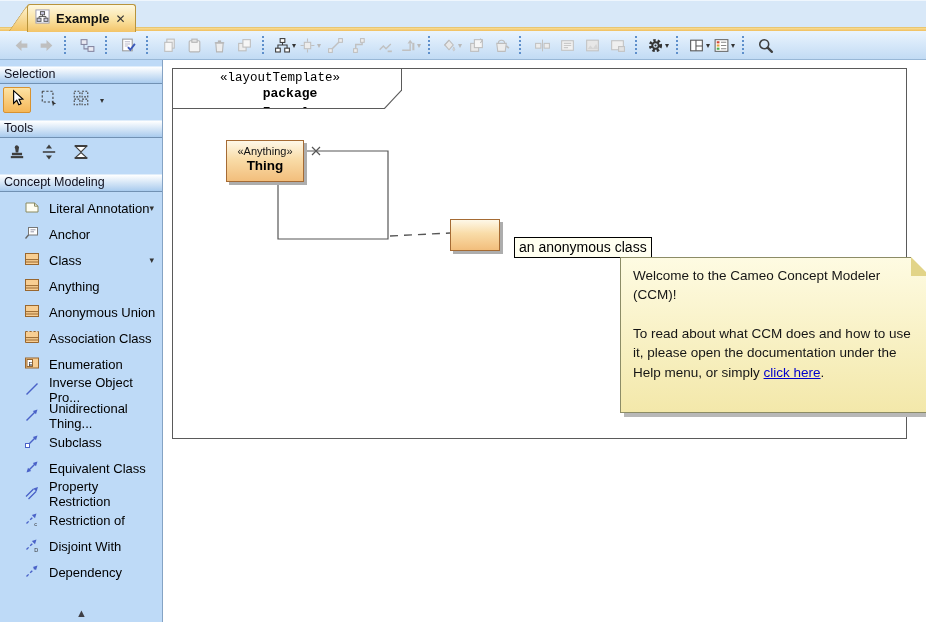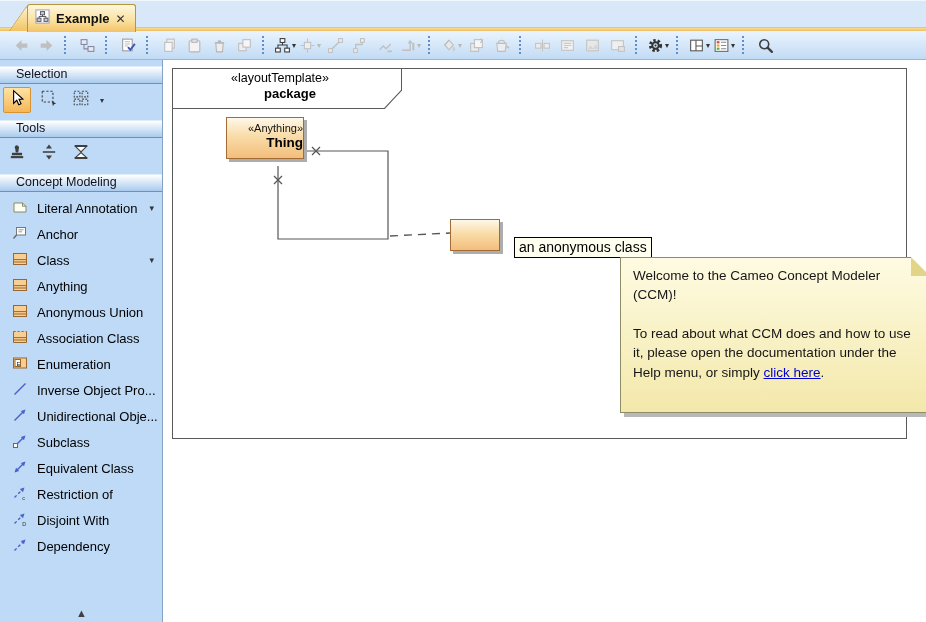--- a/index.html
+++ b/index.html
@@ -32,50 +32,50 @@
   .tb-handle{width:3px;height:18px;border-left:2px dotted #5E8FCB;margin:0 3px;}
   .tb-btn{height:22px;min-width:22px;display:flex;align-items:center;justify-content:center;
           border-radius:2px;padding:0 1px;}
   .tb-btn .icn{display:flex;}
   .caret{font-size:8px;color:#333;margin-left:1px;}
   .tb-btn.disabled .caret{color:#B9B9B9;}
 
   
   .sidebar{position:absolute;left:0;top:60px;width:163px;bottom:0;background:#BEDAF7;
            border-right:1px solid #85A3C4;box-sizing:border-box;overflow:hidden;}
-  .sb-header{height:16px;line-height:15px;padding-left:16px;font-size:12.5px;color:#10101E;
+  .sb-header{height:16px;line-height:15px;padding-left:4px;font-size:12.5px;color:#10101E;
              background:linear-gradient(#FFFFFF,#A9CBEE);
              border-bottom:1px solid #7191B3;border-top:1px solid #DFEDFB;margin-top:4px;}
   .sb-header:first-child{margin-top:6px;}
   .sb-tools{display:flex;align-items:center;gap:4px;padding:3px 3px;}
   .sb-tool{width:26px;height:24px;display:flex;align-items:center;justify-content:center;
            border:1px solid transparent;border-radius:2px;}
   .sb-tool.selected{background:linear-gradient(#FDE3A4,#F5B758);border-color:#D89230;}
   .sb-items{padding-top:3px;}
-  .sb-item{height:26px;display:flex;align-items:center;gap:9px;padding-left:12px;
+  .sb-item{height:26px;display:flex;align-items:center;gap:9px;padding-left:24px;
            font-size:13px;color:#000;position:relative;}
   .sb-item .caret{position:absolute;right:8px;color:#333;font-size:9px;}
   .sb-scrollup{position:absolute;bottom:3px;left:0;width:163px;text-align:center;
                font-size:11px;color:#3F3F46;}
   .sb-scrollup::before{content:"▲";}
 
   
   .canvas{position:absolute;left:164px;top:60px;right:0;bottom:0;background:#FFFFFF;}
   .frame{position:absolute;left:8px;top:8px;width:733px;height:369px;border:1px solid #5A5A5A;}
   .pkg-outer{position:absolute;left:-1px;top:-1px;width:230px;height:41px;background:#5A5A5A;
              clip-path:polygon(0 0,100% 0,100% 55%,92.5% 100%,0 100%);}
   .pkg-inner{position:absolute;left:1px;top:1px;width:228px;height:39px;background:#FFFFFF;
-             clip-path:polygon(0 0,100% 0,100% 54%,92.6% 100%,0 100%);}
+             clip-path:polygon(0 0,100% 0,100% 54%,92.6% 100%,0 100%);font-family:Liberation Mono, monospace;}
   .pkg-row1{text-align:center;font-size:12.5px;color:#000;padding-top:2px;width:214px;}
   .pkg-row2{display:flex;align-items:center;gap:4px;padding-left:6px;font-size:13px;color:#000;margin-top:1px;flex-direction:column;}
   .pkg-kw{font-weight:bold;}
   .conn-svg{position:absolute;left:0;top:0;z-index:1;pointer-events:none;}
   .node{position:absolute;z-index:2;background:linear-gradient(#FEF8E8,#F9DCA8 45%,#F2BE7C);
         border:1px solid #A56B34;box-shadow:3px 3px 0 #ADADAD;}
-  .thing{left:53px;top:48px;width:78px;height:42px;text-align:right;box-sizing:border-box;padding-top:4px;}
+  .thing{left:53px;top:71px;width:78px;height:42px;text-align:center;box-sizing:border-box;padding-top:4px;}
   .thing .stereo{font-size:11px;color:#111;}
   .thing .nm{font-size:13.5px;font-weight:bold;color:#000;margin-top:1px;}
   .anon{left:277px;top:150px;width:48px;height:30px;}
   .anon-label{position:absolute;left:341px;top:168px;z-index:3;background:#FFFFF0;
               border:1px solid #000;font-size:14px;line-height:19px;padding:0 4px;white-space:nowrap;}
   .note{position:absolute;left:447px;top:188px;width:310px;height:156px;z-index:3;
         background:linear-gradient(#FEFBE2,#F3E8AA);border:1px solid #8C8C66;
         box-shadow:4px 4px 0 #B8B8B8;box-sizing:border-box;padding:8px 12px;
         font-size:13.5px;color:#151515;line-height:1.44;}
   .note::before{content:"";position:absolute;top:-1px;right:-1px;width:0;height:0;
@@ -467,37 +467,44 @@
             <span class="icn"><svg viewBox="0 0 16 16" width="16" height="16">
                 <path d="M2.5 13.5 L13.5 2.5" stroke="#4A62C8" stroke-width="1.5"></path>
               </svg></span>
             <span>Inverse Object Pro...</span>
           </div>
           <div class="sb-item">
             <span class="icn"><svg viewBox="0 0 16 16" width="16" height="16">
                 <path d="M2.5 13.5 L11.5 4.5" stroke="#4A62C8" stroke-width="1.5"></path>
                 <path d="M13.5 2.5 L8.8 4 l3.2 3.2 z" fill="#4A62C8"></path>
               </svg></span>
-            <span>Unidirectional Obje...</span>
+            <span>Unidirectional Thing...</span>
           </div>
           <div class="sb-item">
             <span class="icn"><svg viewBox="0 0 16 16" width="16" height="16">
                 <path d="M4.5 11.5 L11.5 4.5" stroke="#4A62C8" stroke-width="1.5"></path>
                 <path d="M13.5 2.5 L8.8 4 l3.2 3.2 z" fill="#4A62C8"></path>
                 <rect x="1.5" y="10.5" width="4" height="4" fill="#fff" stroke="#4A62C8"></rect>
               </svg></span>
             <span>Subclass</span>
           </div>
           <div class="sb-item">
             <span class="icn"><svg viewBox="0 0 16 16" width="16" height="16">
                 <path d="M4 12 L12 4" stroke="#4A62C8" stroke-width="1.5"></path>
                 <path d="M13.5 2.5 L8.8 4 l3.2 3.2 z" fill="#4A62C8"></path>
                 <path d="M2.5 13.5 L7.2 12 4 8.8 z" fill="#4A62C8"></path>
               </svg></span>
             <span>Equivalent Class</span>
+          </div>
+          <div class="sb-item">
+            <span class="icn"><svg viewBox="0 0 16 16" width="16" height="16">
+                <path d="M2 11.5 L9.5 4 M4.5 14 L12 6.5" stroke="#4A62C8" stroke-width="1.3"></path>
+                <path d="M14 2 L9.3 3.5 l3.2 3.2 z" fill="#4A62C8"></path>
+              </svg></span>
+            <span>Property Restriction</span>
           </div>
           <div class="sb-item">
             <span class="icn"><svg viewBox="0 0 16 16" width="16" height="16">
                 <path d="M2.5 12.5 L10.5 4.5" stroke="#4A62C8" stroke-width="1.4" stroke-dasharray="3 2.2"></path>
                 <path d="M12.5 2.5 L7.8 4 l3.2 3.2 z" fill="#4A62C8"></path>
                 <text x="10.2" y="15.2" font-size="5.5" fill="#333">c</text>
               </svg></span>
             <span>Restriction of</span>
           </div>
           <div class="sb-item">

